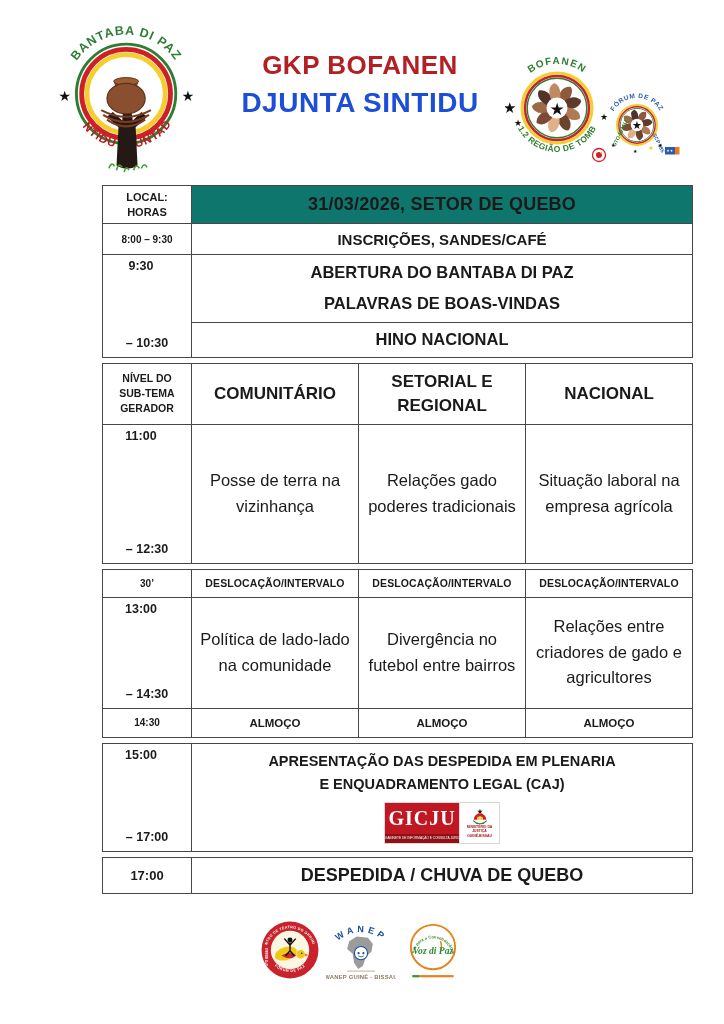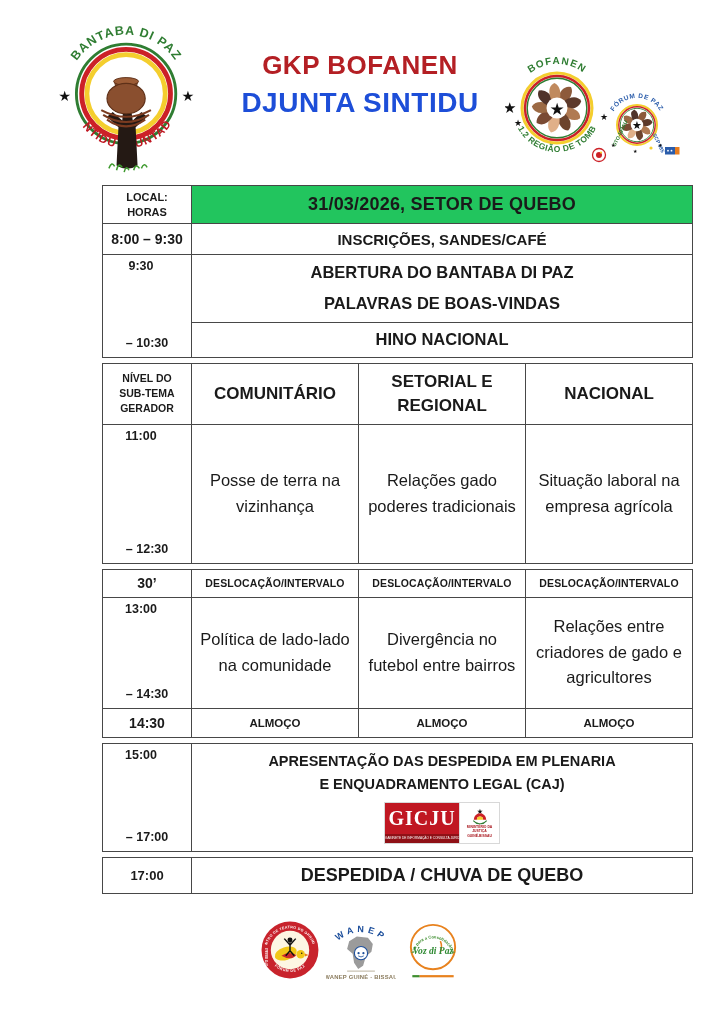--- a/index.html
+++ b/index.html
@@ -14,26 +14,26 @@
   .t1{font-size:26px;color:#b41f24;letter-spacing:0.5px;}
   .t2{font-size:24px;color:#62a155;letter-spacing:0.2px;}
   .t2 .star{color:#111;font-size:22px;padding:0 4px;}
   .t3{font-size:28px;color:#1d4ed8;letter-spacing:0.5px;}
 
   
   table.schedule{position:absolute;left:63px;top:185px;width:590px;border-collapse:collapse;table-layout:fixed;margin-left:39px;}
   table.schedule td{border:1.5px solid #474747;text-align:center;vertical-align:middle;
         padding:2px 6px;overflow:hidden;}
   tr.gap td{border:none;height:5px;padding:0;}
-  .timecol{font-weight:bold;font-size:14px;}
+  .timecol{font-weight:bold;font-size:10px;}
   .time-span{position:relative;font-weight:bold;font-size:12.5px;padding:0;}
   .time-span .t-start{position:absolute;top:4px;left:0;right:12px;text-align:center;}
   .time-span .t-end{position:absolute;bottom:7px;left:0;right:0;text-align:center;}
   .local-head{font-weight:bold;font-size:11px;line-height:1.3;}
-  .date-head{background:#22c55e;font-weight:bold;font-size:18px;letter-spacing:0.2px;}
+  .date-head{background:#0f766e;font-weight:bold;font-size:18px;letter-spacing:0.2px;}
   .bold15{font-weight:bold;font-size:15px;}
   .bold16{font-weight:bold;font-size:16.5px;}
   .two-line-head div{font-weight:bold;font-size:16.5px;line-height:1.9;}
   .nivel{font-weight:bold;font-size:10.5px;line-height:1.45;}
   .colhead{font-weight:bold;font-size:17px;line-height:1.4;}
   .session{font-size:16.5px;line-height:1.55;}
   .desloc{font-weight:bold;font-size:10.5px;letter-spacing:0.1px;}
   .almoco{font-weight:bold;font-size:11.5px;}
   .plenaria-lines div{font-weight:bold;font-size:14.5px;line-height:1.55;}
   .despedida{font-weight:bold;font-size:18px;}

